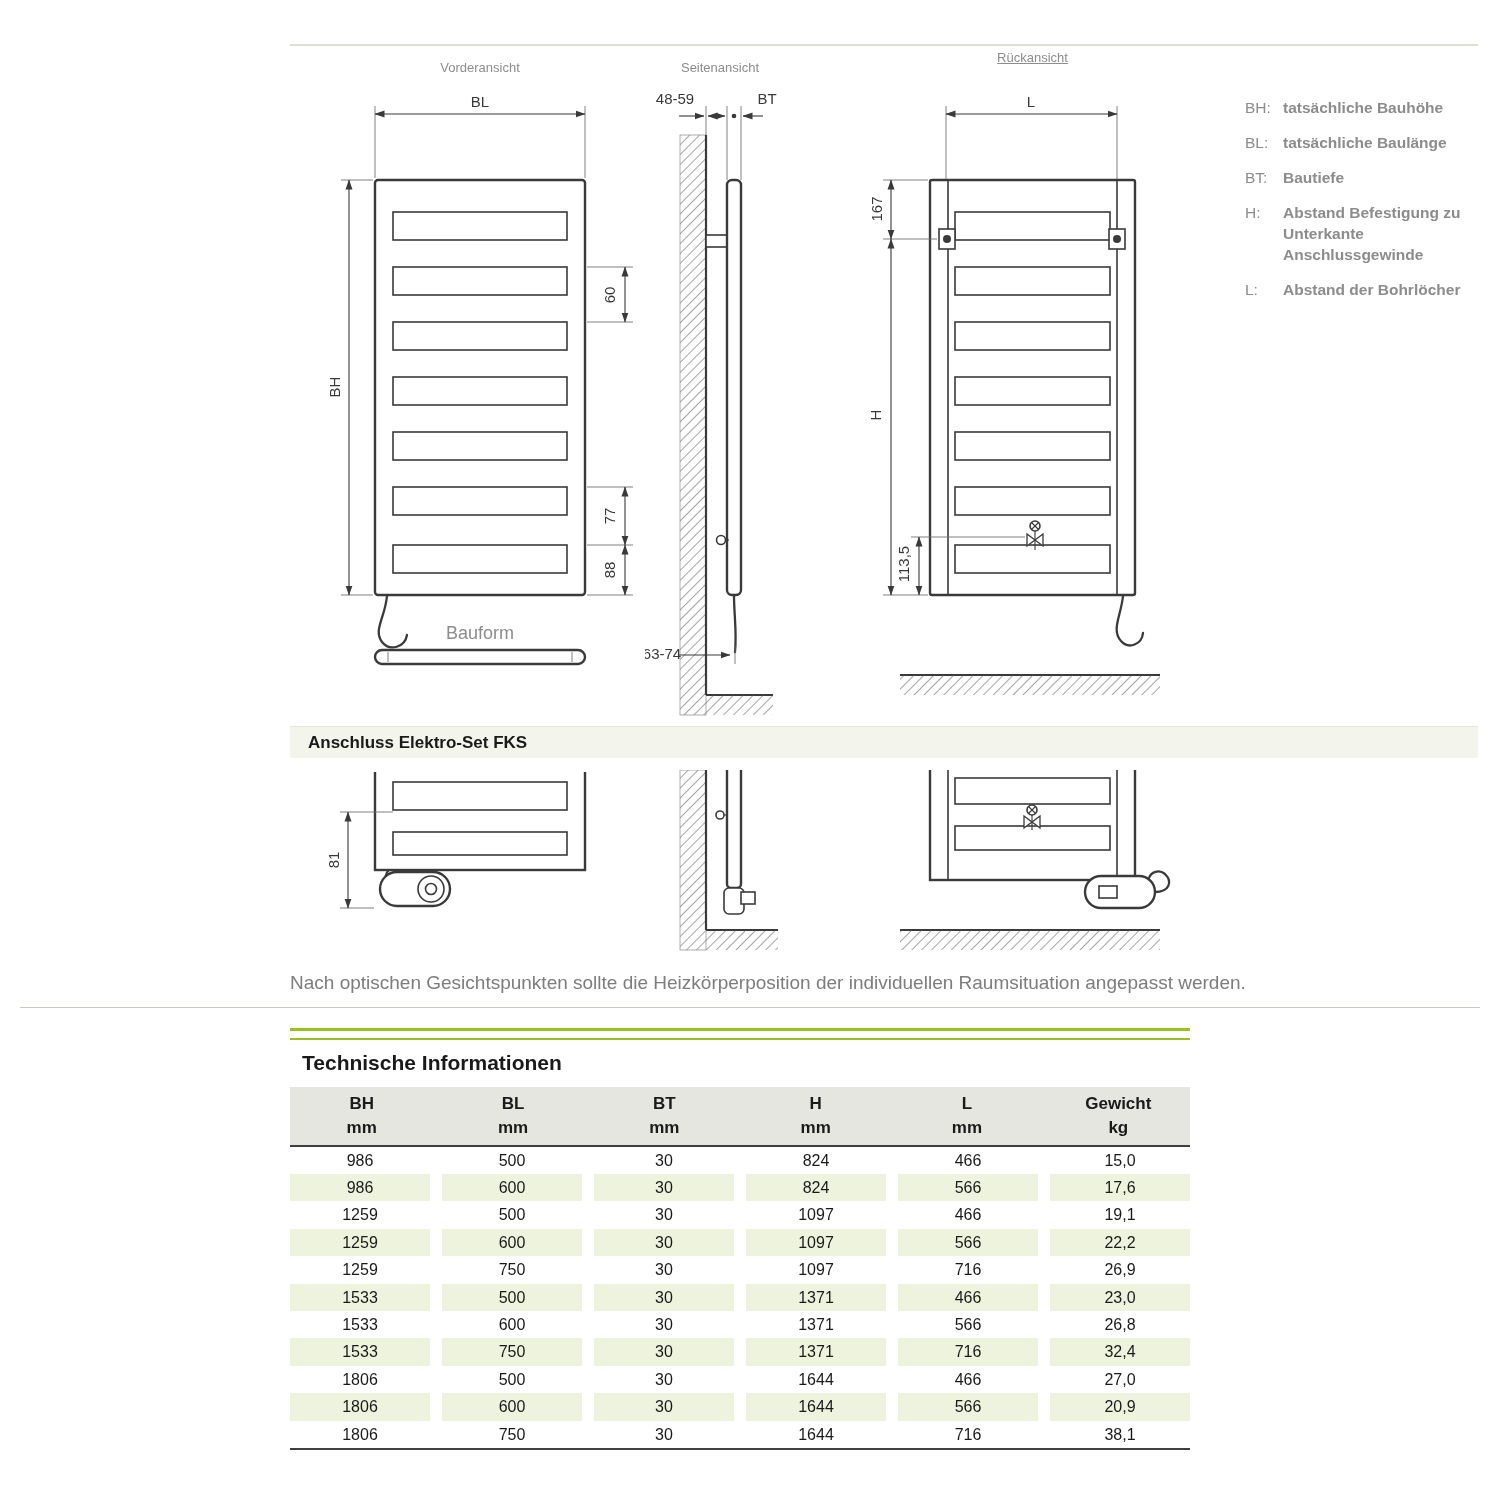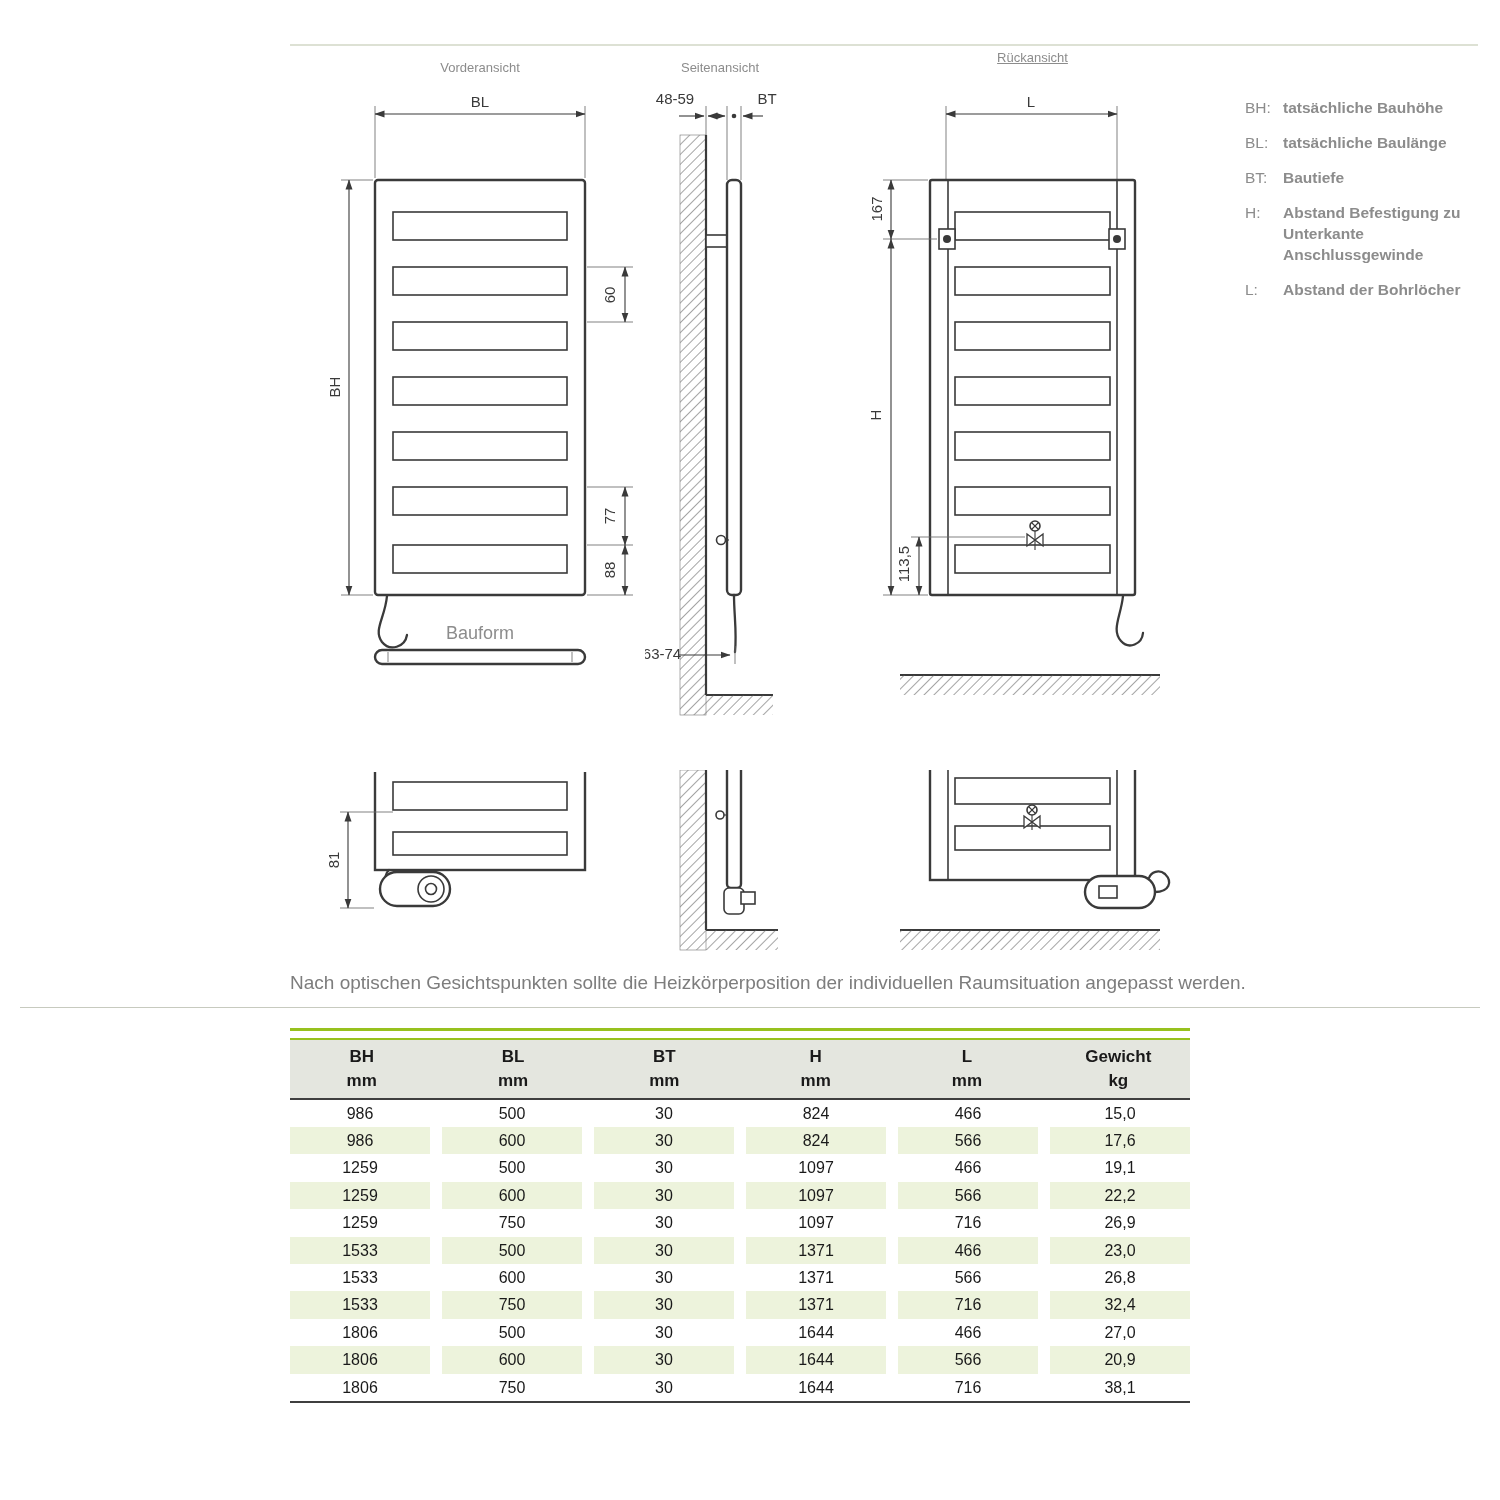--- a/index.html
+++ b/index.html
@@ -235,20 +235,23 @@
     <div class="legend-item">
       <span class="legend-key">H:</span>
       <span class="legend-text">Abstand Befestigung zu Unterkante Anschlussgewinde</span>
     </div>
     <div class="legend-item">
       <span class="legend-key">L:</span>
       <span class="legend-text">Abstand der Bohrlöcher</span>
     </div>
   </div>
 
+  <div class="abs elektro-bar">
+    <span class="elektro-title">Anschluss Elektro-Set FKS</span>
+  </div>
 
   <svg class="abs" style="left:328px;top:772px;" width="315" height="165" viewBox="0 0 315 165">
     <defs>
       <marker id="are" viewBox="0 0 10 8" refX="9.5" refY="4" markerWidth="10" markerHeight="8" markerUnits="userSpaceOnUse" orient="auto-start-reverse">
         <path d="M0,0.5 L10,4 L0,7.5 z" fill="#3a3a3a"></path>
       </marker>
     </defs>
     <g>
       <rect class="body-l" x="47" y="-6" width="210" height="104"></rect>
       <rect class="thin-l" x="65" y="10" width="174" height="28"></rect>
@@ -325,20 +328,21 @@
     </g>
   </svg>
 
   <div class="abs note">Nach optischen Gesichtspunkten sollte die Heizkörperposition der individuellen Raumsituation angepasst werden.</div>
 
   <div class="abs sep-mid"></div>
 
   <div class="abs table-section">
     <div class="green-a"></div>
     <div class="green-b"></div>
+    <div class="tbl-title">Technische Informationen</div>
     <div class="thead">
       <div class="hcell">
         <div>BH</div>
         <div>mm</div>
       </div>
       <div class="hcell">
         <div>BL</div>
         <div>mm</div>
       </div>
       <div class="hcell">

